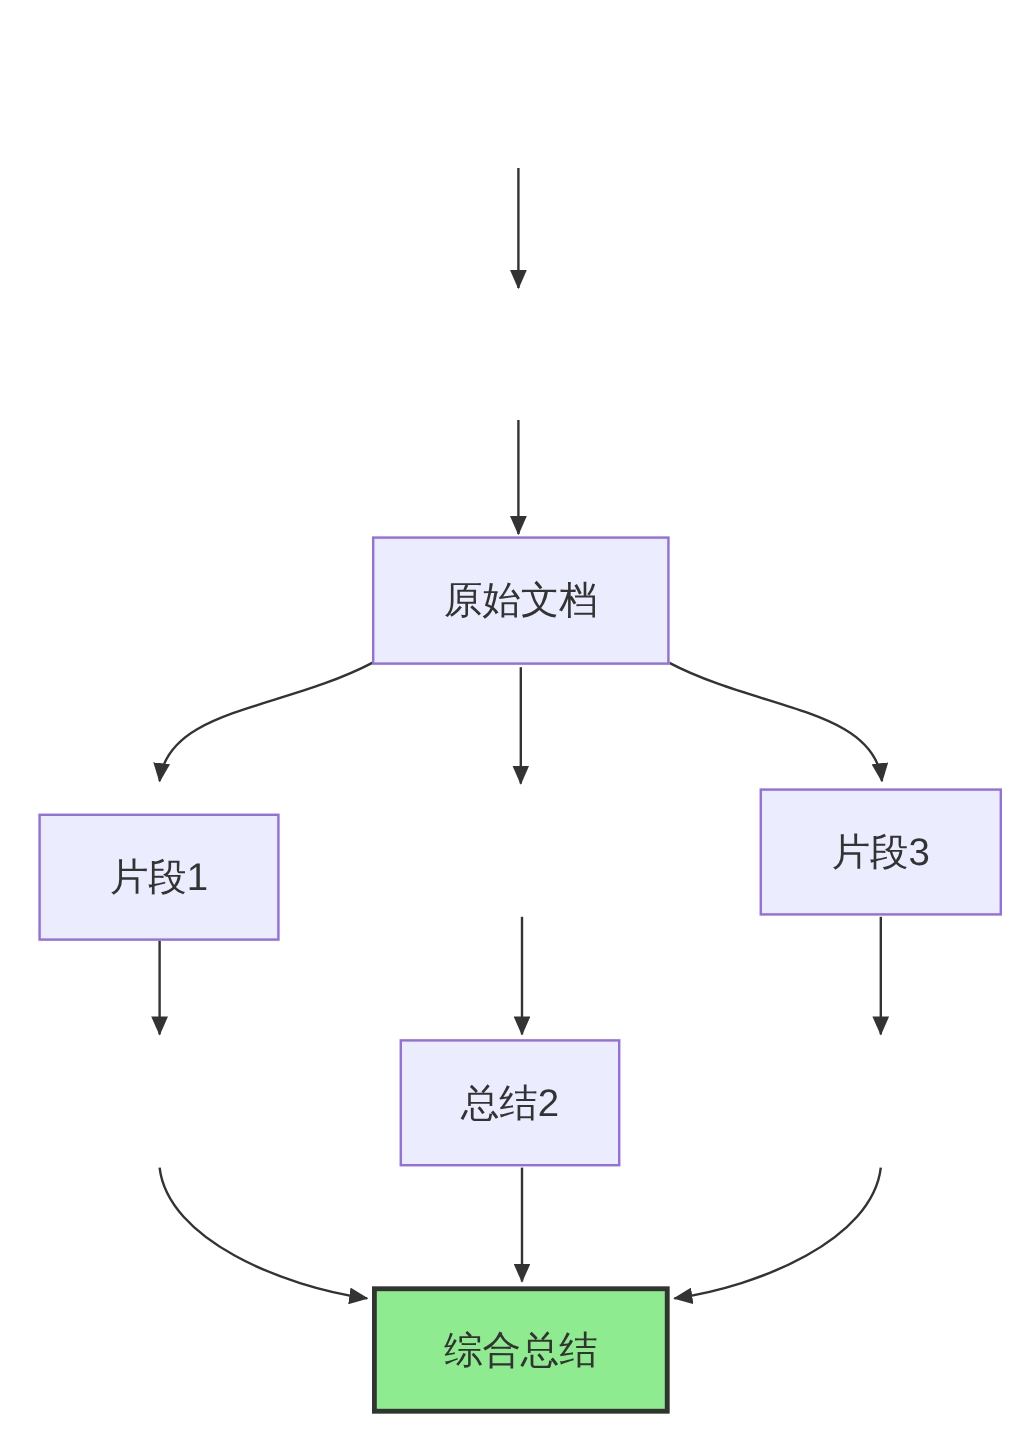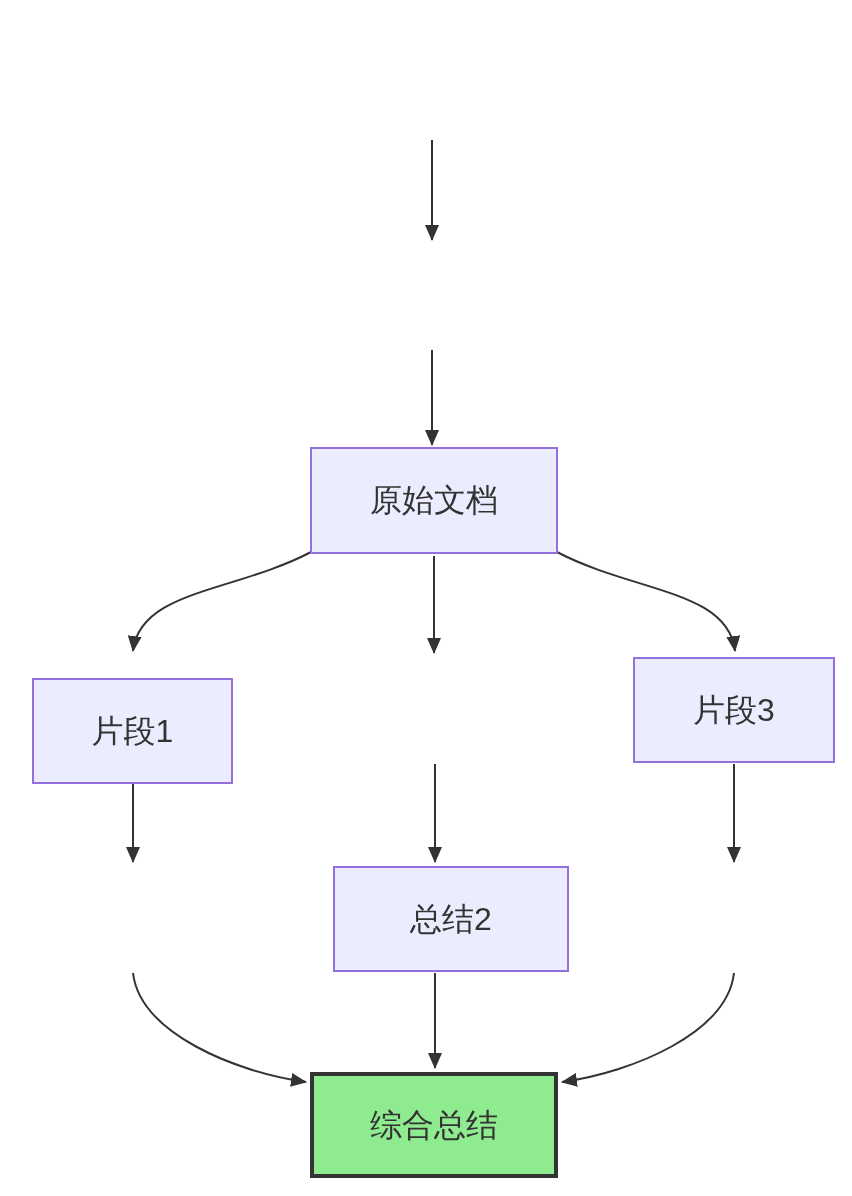--- a/index.html
+++ b/index.html
@@ -46,21 +46,21 @@
     border: 4px solid #333333;
   }
   
   #node-A  { left: 278px; top: 32px;   width: 308px; height: 106px; }
   #node-B  { left: 278px; top: 242px;  width: 308px; height: 106px; }
   #node-C  { left: 310px; top: 447px;  width: 248px; height: 107px; }
   #node-D1 { left: 32px;  top: 657px;  width: 201px; height: 106px; margin-top: 21px; }
   #node-D2 { left: 333px; top: 657px;  width: 204px; height: 106px; }
   #node-D3 { left: 633px; top: 657px;  width: 202px; height: 106px; }
   #node-E1 { left: 32px;  top: 866px;  width: 202px; height: 106px; }
-  #node-E2 { left: 333px; top: 866px;  width: 236px; height: 106px; }
+  #node-E2 { left: 333px; top: 866px;  width: 184px; height: 106px; }
   #node-E3 { left: 633px; top: 866px;  width: 202px; height: 106px; }
   #node-F  { left: 310px; top: 1072px; width: 248px; height: 106px; }
   .edge {
     fill: none;
     stroke: #333333;
     stroke-width: 2px;
   }
 </style>
 </head>
 <body>

